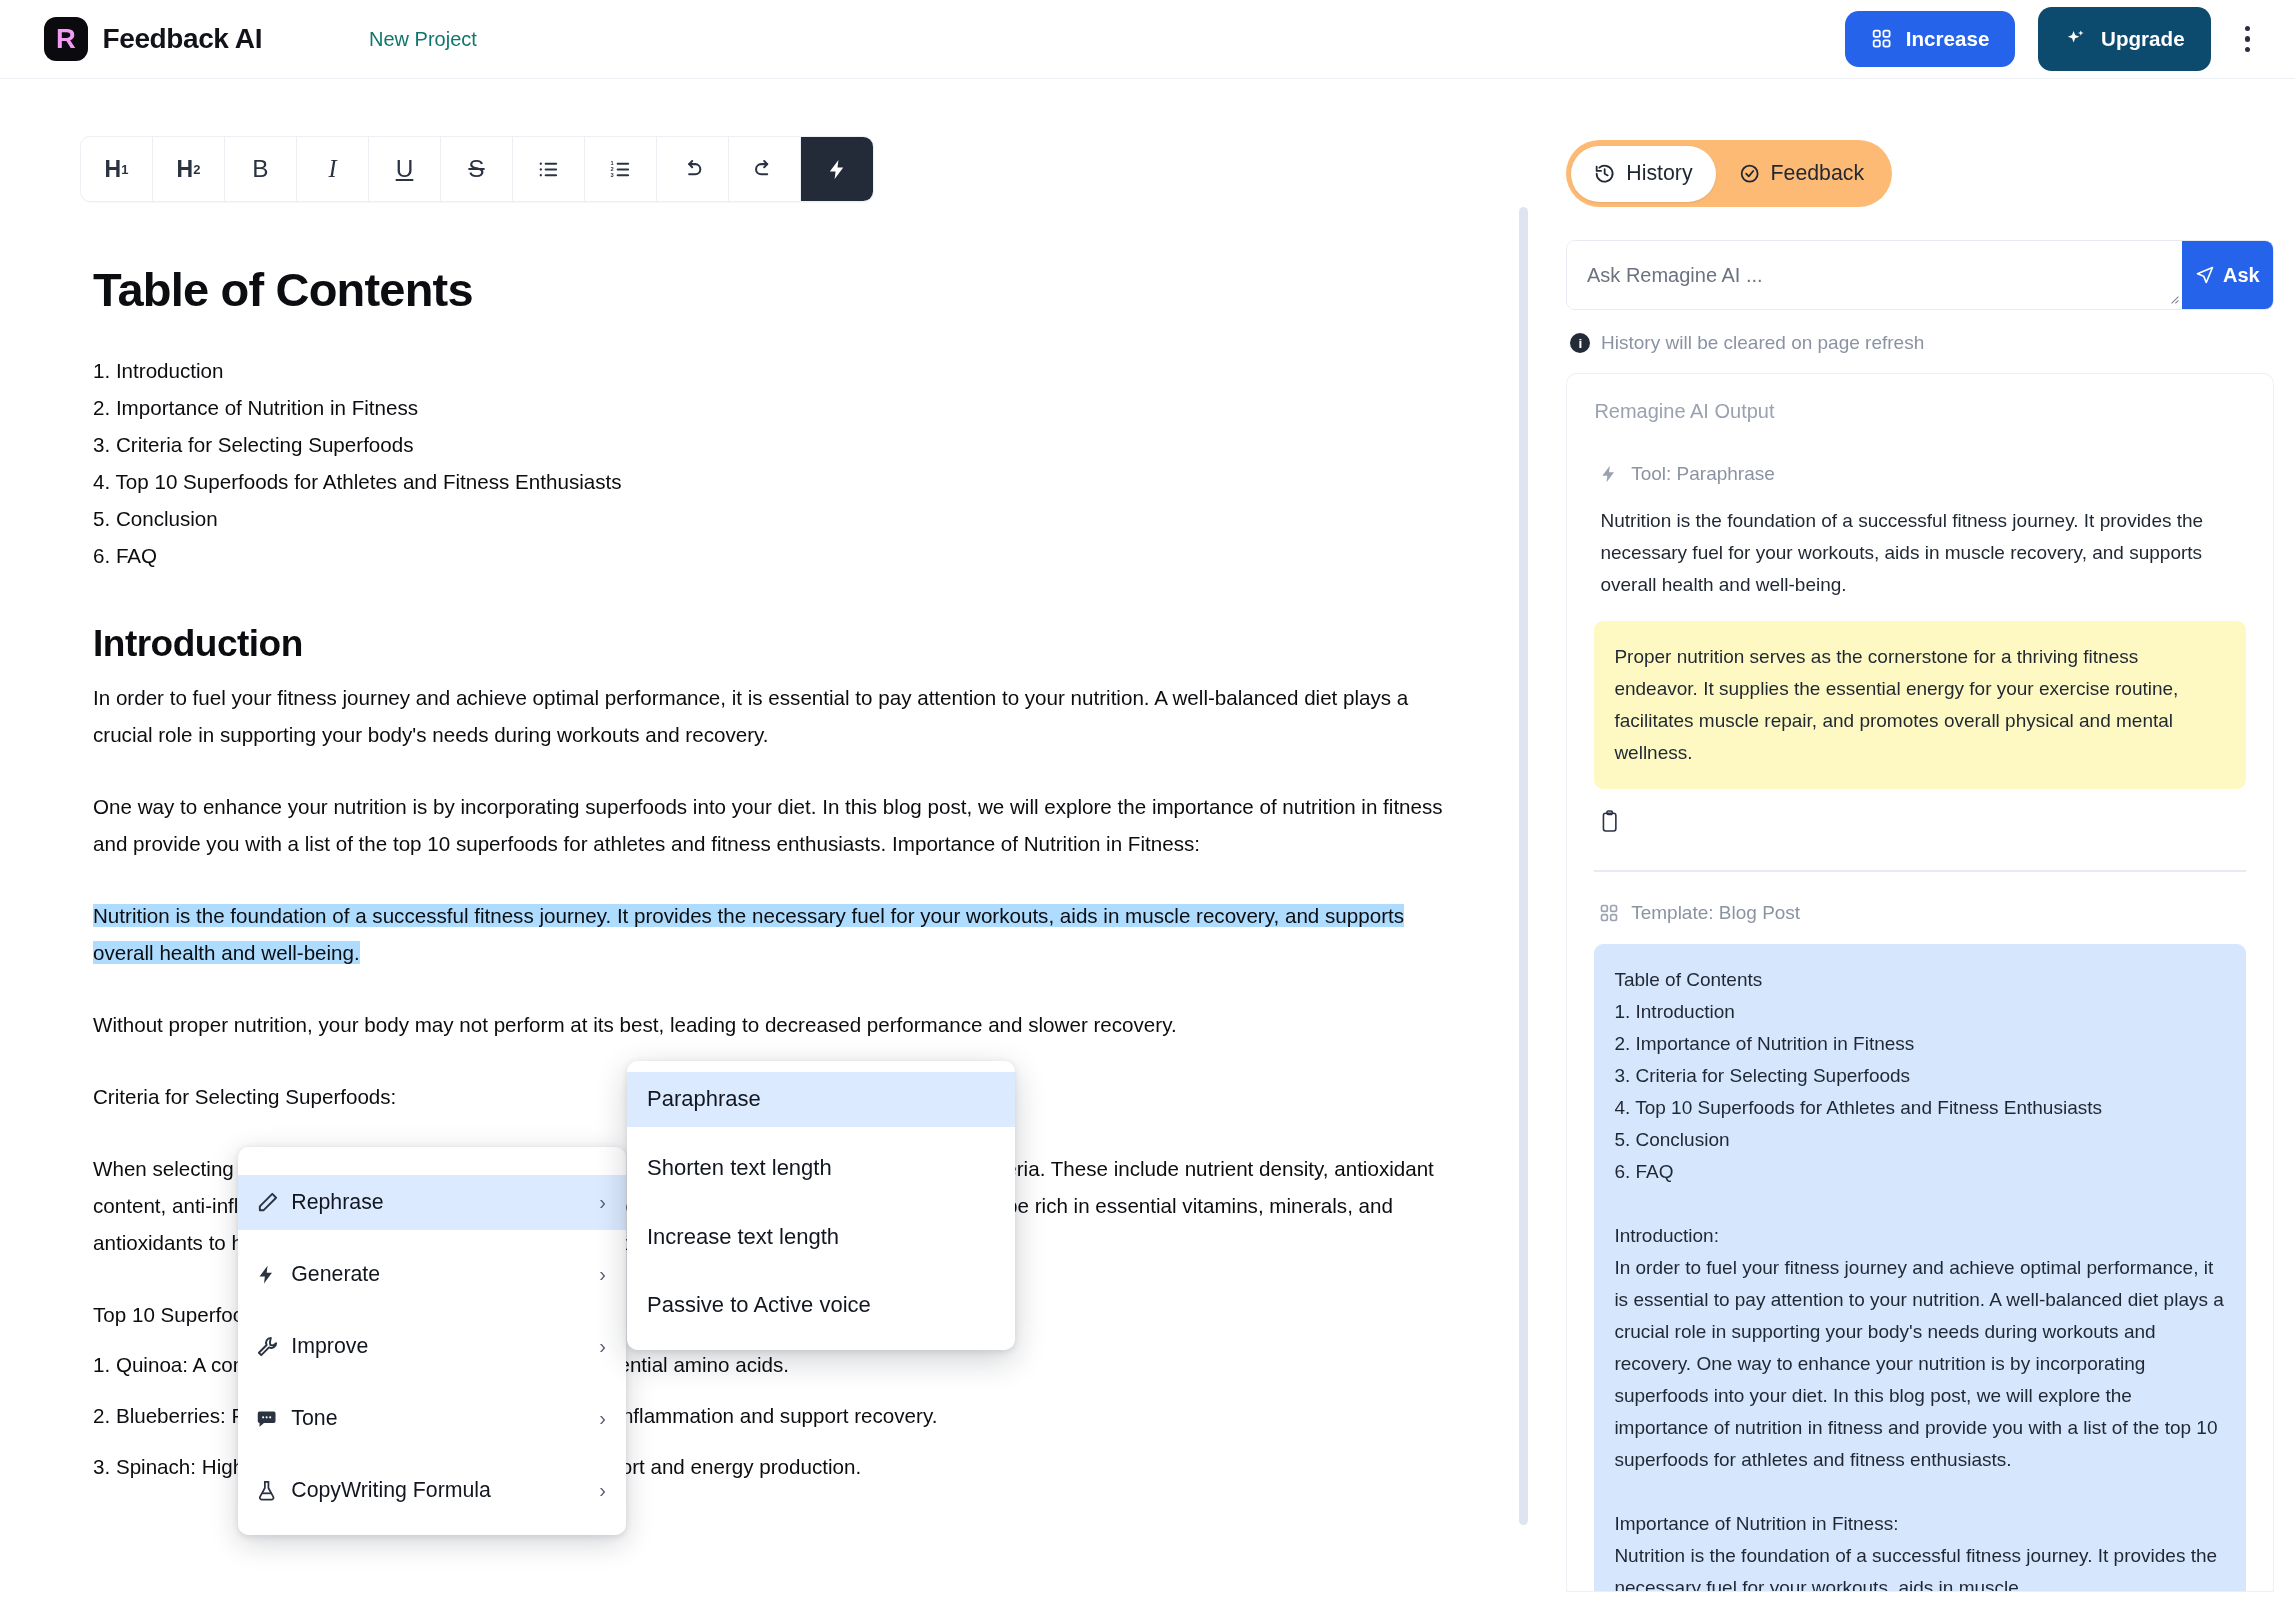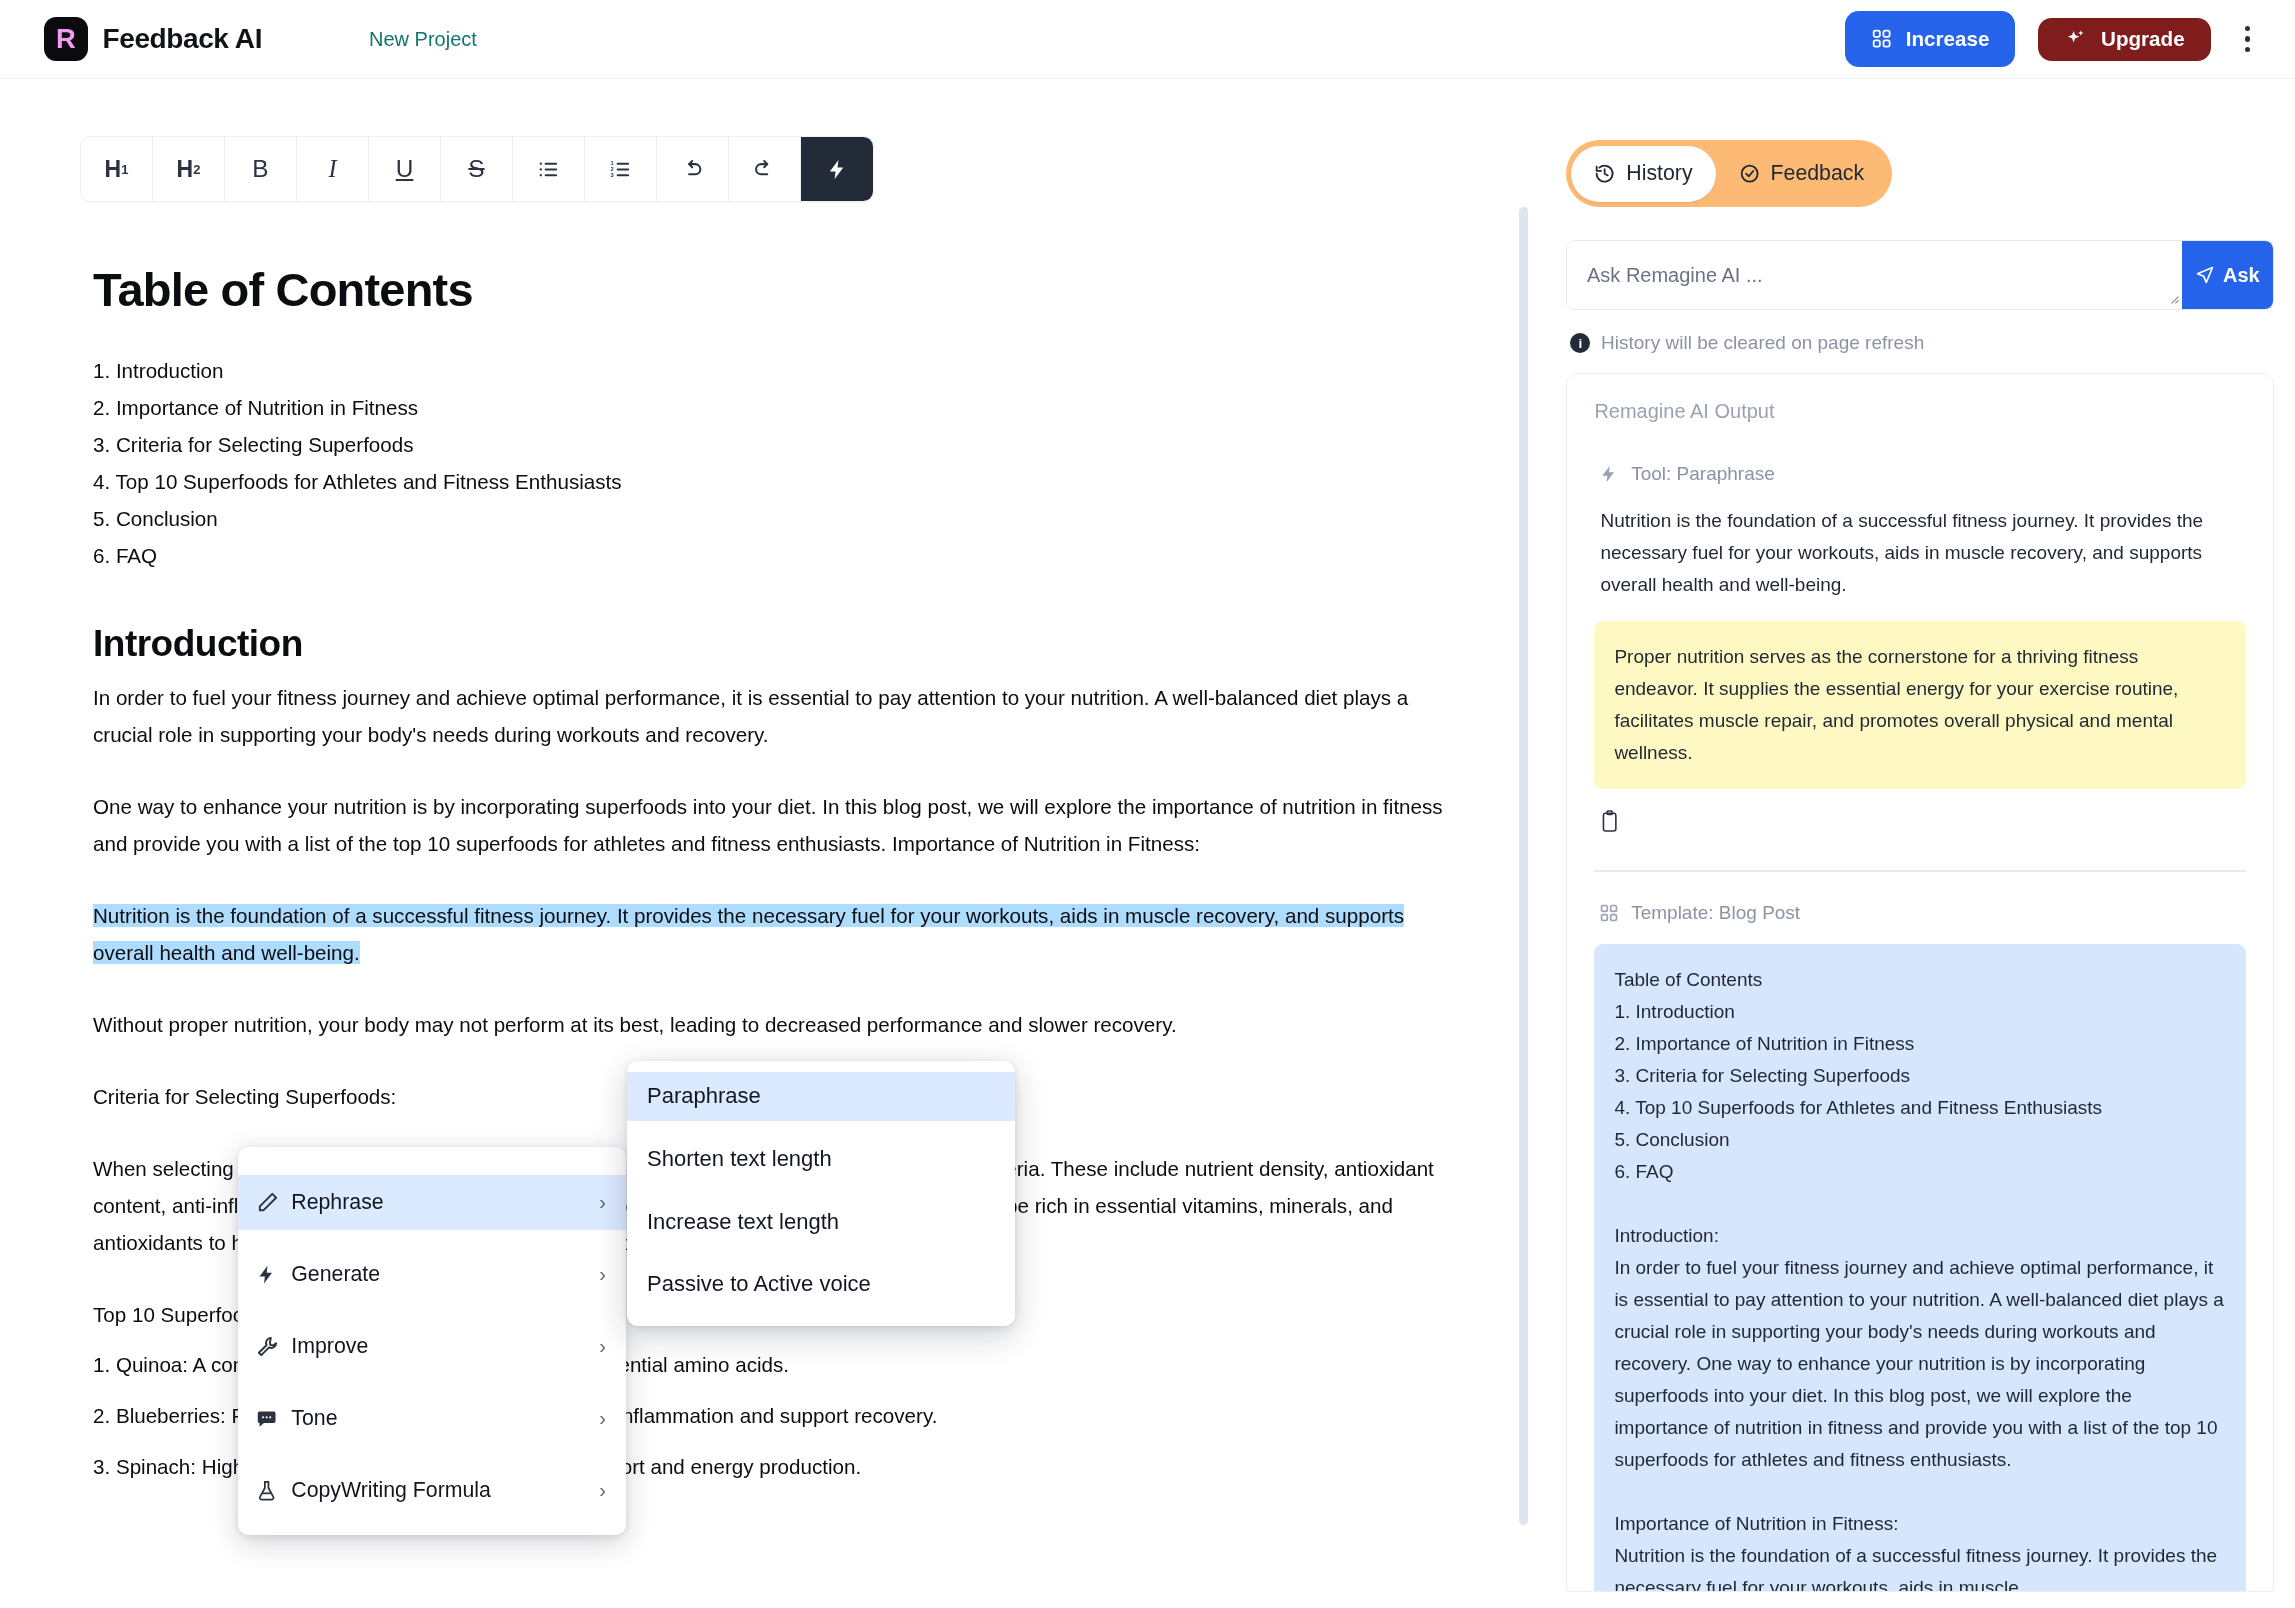--- a/index.html
+++ b/index.html
@@ -33,22 +33,22 @@
   .header-right {
     margin-left: auto; display: flex; align-items: center; gap: 23px; margin-right: 34px;
   }
   .btn-templates {
     background: #2563eb; color: #fff; border-radius: 13.7px;
     height: 56px; padding: 0 26px;
     display: flex; align-items: center; gap: 13.7px;
     font-size: 20.6px; font-weight: 600; border: none; cursor: pointer;
   }
   .btn-upgrade {
-    background: #7f1d1d; color: #fff; border-radius: 13.7px;
-    height: 43px; padding: 8px 26px;
+    background: #0c4a6e; color: #fff; border-radius: 13.7px;
+    height: 64px; padding: 8px 26px;
     display: flex; align-items: center; gap: 13.7px;
     font-size: 20.6px; font-weight: 600; border: none; cursor: pointer;
   }
   .kebab {
     width: 27.4px; height: 56px; display: flex; flex-direction: column;
     align-items: center; justify-content: center; gap: 5.3px; cursor: pointer;
   }
   .kebab i { width: 5.3px; height: 5.3px; border-radius: 50%; background: #2a2f3a; display: block; }
 
   .ic { display: inline-flex; align-items: center; justify-content: center; }
@@ -110,21 +110,21 @@
 
   .sub-menu {
     position: absolute; left: 627px; top: 982px;
     width: 388px;
     background: #fff; border-radius: 10.7px;
     box-shadow: 0 9.1px 32px rgba(16,24,40,.20), 0 1.5px 6.1px rgba(16,24,40,.10);
     padding: 10.7px 0 17px 0;
     z-index: 50;
   }
   .sub-item {
-    height: 49px; padding: 0 20px; display: flex; align-items: center;
+    height: 55px; padding: 0 20px; display: flex; align-items: center;
     font-size: 22px; color: #121620; cursor: pointer;
   }
   .sub-item.hl { background: #dbeafe; }
 
   
   .splitter {
     position: absolute; left: 1519px; top: 207px;
     width: 9.1px; height: 1318px;
     background: #dee5f0; border-radius: 4.6px; cursor: col-resize;
     z-index: 10;

